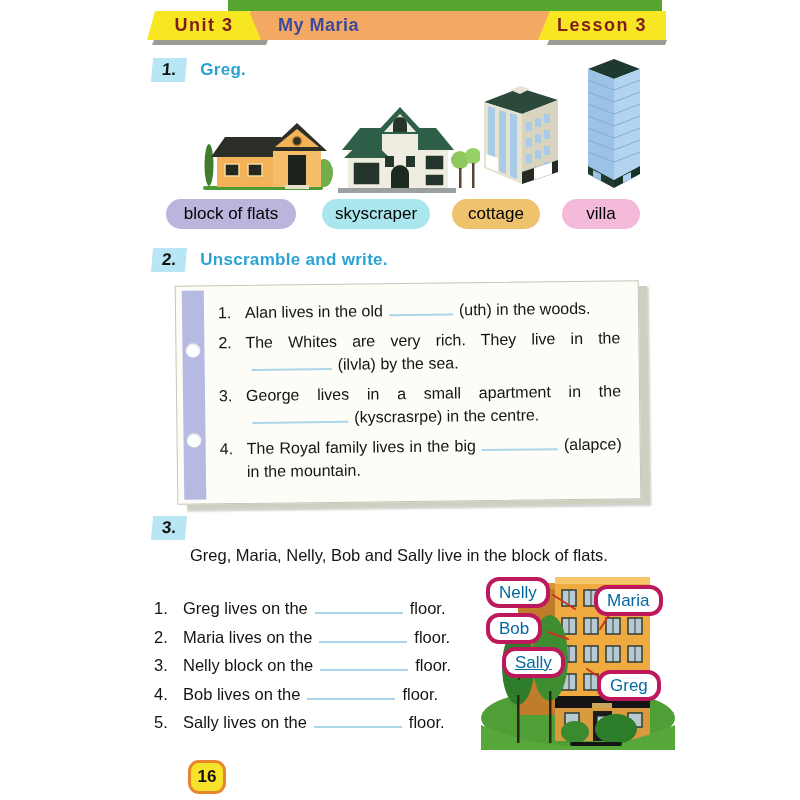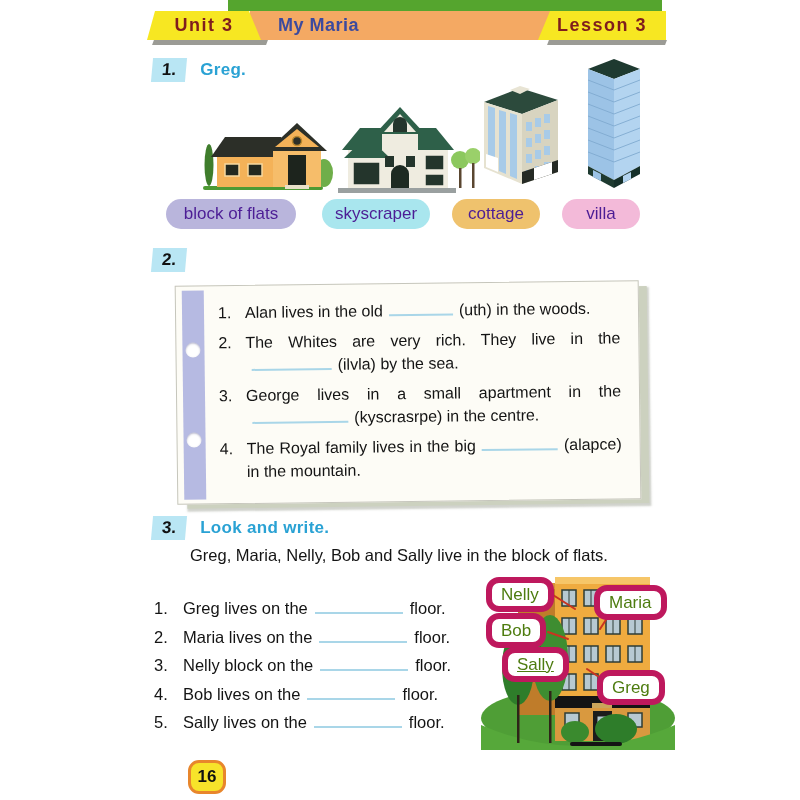--- a/index.html
+++ b/index.html
@@ -23,21 +23,21 @@
   .shadow-right{left:548px;width:118px;transform:skewX(-20deg);}
 
   
   .ex-head{display:flex;align-items:center;gap:14px;}
   .ex-num{background:#b9e6f4;font-weight:bold;font-size:17px;color:#111;
     padding:2px 10px;transform:skewX(-5deg);}
   .ex-title{color:#2aa2d4;font-weight:bold;font-size:17px;letter-spacing:.3px;}
 
   
   .pill{top:199px;height:30px;border-radius:15px;display:flex;align-items:center;
-    justify-content:center;font-size:17px;color:#4c1d95;}
+    justify-content:center;font-size:17px;color:#000000;}
   .pill-1{left:166px;width:130px;}
   .pill-2{left:322px;width:108px;align-items:center;}
   .pill-3{left:452px;width:88px;}
   .pill-4{left:562px;width:78px;}
 
   
   .notepad{left:176px;top:283px;width:464px;height:219px;background:#fdfcf6;
     border:1px solid #c6c6bc;box-shadow:9px 5px 0 -1px #ccd1bf, 10px 7px 2px rgba(120,125,110,.35);
     transform:rotate(-0.7deg);box-sizing:border-box;}
   .np-margin{position:absolute;left:6px;top:4px;bottom:4px;width:22px;background:#b6bae2;}
@@ -53,22 +53,22 @@
   .bw1{width:64px;} .bw2{width:80px;} .bw3{width:96px;} .bw4{width:76px;}
 
   
   .ex3-intro{left:190px;top:543px;width:466px;font-size:16.5px;line-height:24px;}
   .ex3-list{left:154px;top:594px;width:340px;}
   .ex3-item{position:relative;padding-left:29px;font-size:16.5px;line-height:28.5px;white-space:nowrap;}
   .ex3-num{position:absolute;left:0;top:0;}
   .blank3{display:inline-block;width:88px;border-bottom:2px solid #a9d6e8;height:14px;
     margin:0 7px;vertical-align:baseline;}
 
-  .name-pill{background:#ffffff;border:6px solid #be185d;border-radius:13px;
-    padding:1px 9px;font-size:17px;color:#4d7c0f;line-height:21px;}
+  .name-pill{background:#ffffff;border:4px solid #be185d;border-radius:13px;
+    padding:1px 9px;font-size:17px;color:#0369a1;line-height:21px;}
 
   
   .page-badge{left:147px;top:760px;width:38px;height:34px;background:#f7e32a;
     border:3px solid #e8862c;border-radius:11px;display:flex;align-items:center;
     justify-content:center;font-weight:bold;font-size:17px;color:#111;box-sizing:border-box;margin-left:41px;}
 </style>
 </head>
 <body>
 
 <div class="abs green-strip"></div>
@@ -188,20 +188,21 @@
 </div>
 <div class="abs pill pill-3" style="background-color: rgb(239, 194, 109);">
   <span>cottage</span>
 </div>
 <div class="abs pill pill-4" style="background-color: rgb(243, 186, 217);">
   <span>villa</span>
 </div>
 
 <div class="abs ex-head" style="left:152px;top:248px;">
   <span class="ex-num">2.</span>
+  <span class="ex-title">Unscramble and write.</span>
 </div>
 
 <div class="abs notepad">
   <div class="np-margin"></div>
   <div class="np-hole np-hole-1"></div>
   <div class="np-hole np-hole-2"></div>
   <div class="np-text">
     <div class="np-item">
       <span class="np-num">1.</span><span>Alan lives in the old</span><span class="blank bw1"></span><span>(uth) in the woods.</span>
     </div>
@@ -212,21 +213,20 @@
       <span class="np-num">3.</span><span>George lives in a small apartment in the</span><span class="blank bw3"></span><span>(kyscrasrpe) in the centre.</span>
     </div>
     <div class="np-item">
       <span class="np-num">4.</span><span>The Royal family lives in the big</span><span class="blank bw4"></span><span>(alapce) in the mountain.</span>
     </div>
   </div>
 </div>
 
 <div class="abs ex-head" style="left:152px;top:516px;">
   <span class="ex-num">3.</span>
-  <span class="ex-title">Look and write.</span>
 </div>
 
 <div class="abs ex3-intro">Greg, Maria, Nelly, Bob and Sally live in the block of flats.</div>
 
 <div class="abs ex3-list">
   <div class="ex3-item">
     <span class="ex3-num">1.</span><span>Greg lives on the</span><span class="blank3"></span><span>floor.</span>
   </div>
   <div class="ex3-item">
     <span class="ex3-num">2.</span><span>Maria lives on the</span><span class="blank3"></span><span>floor.</span>

